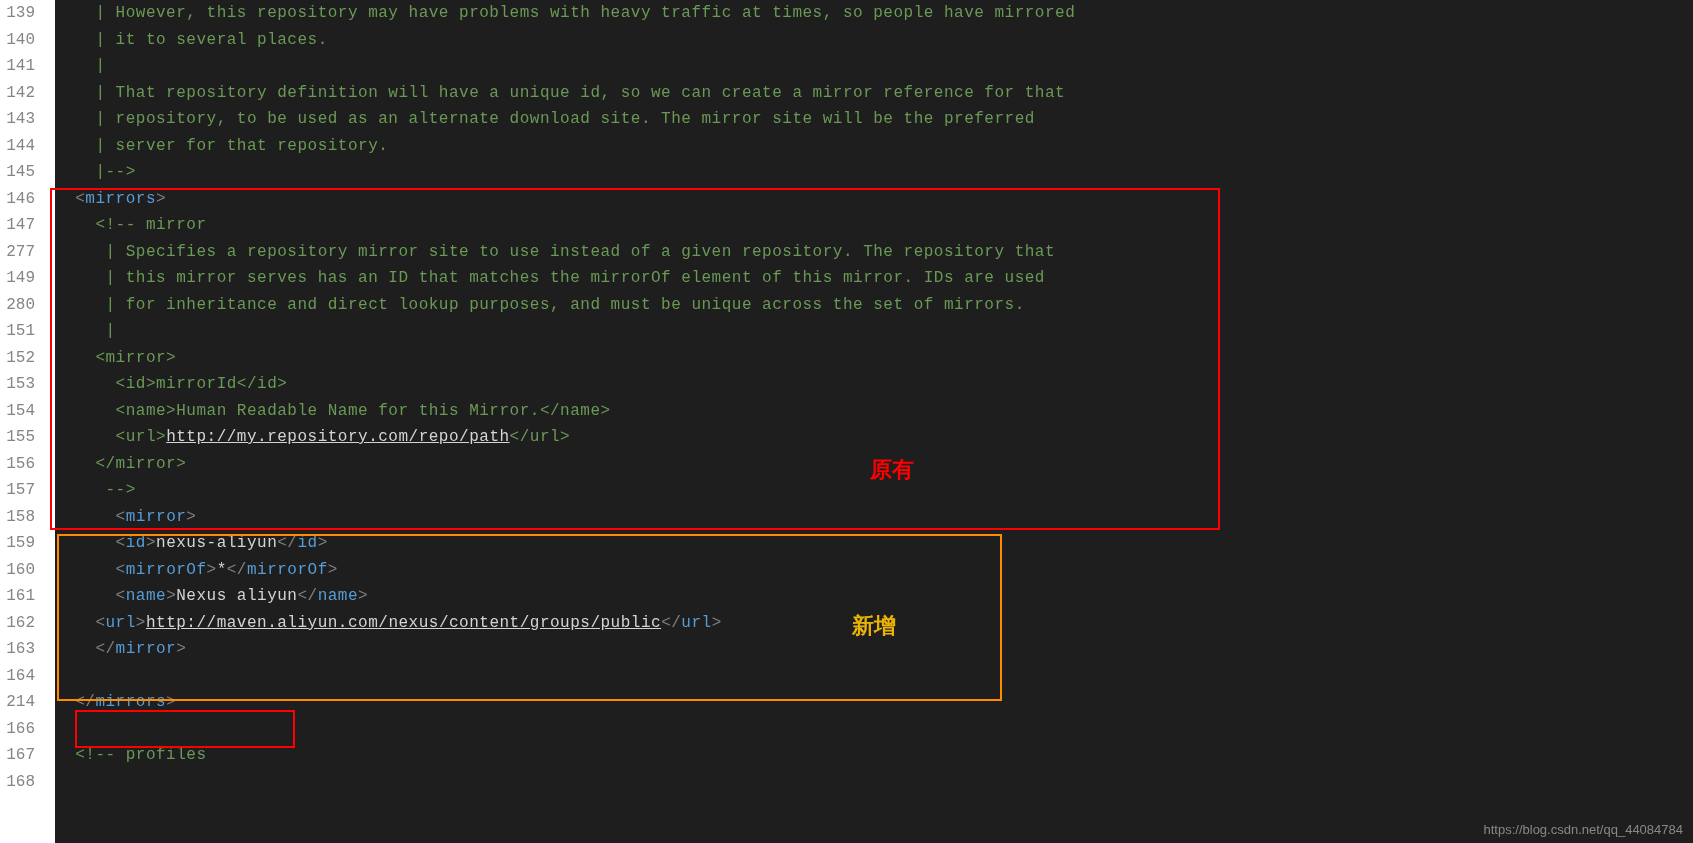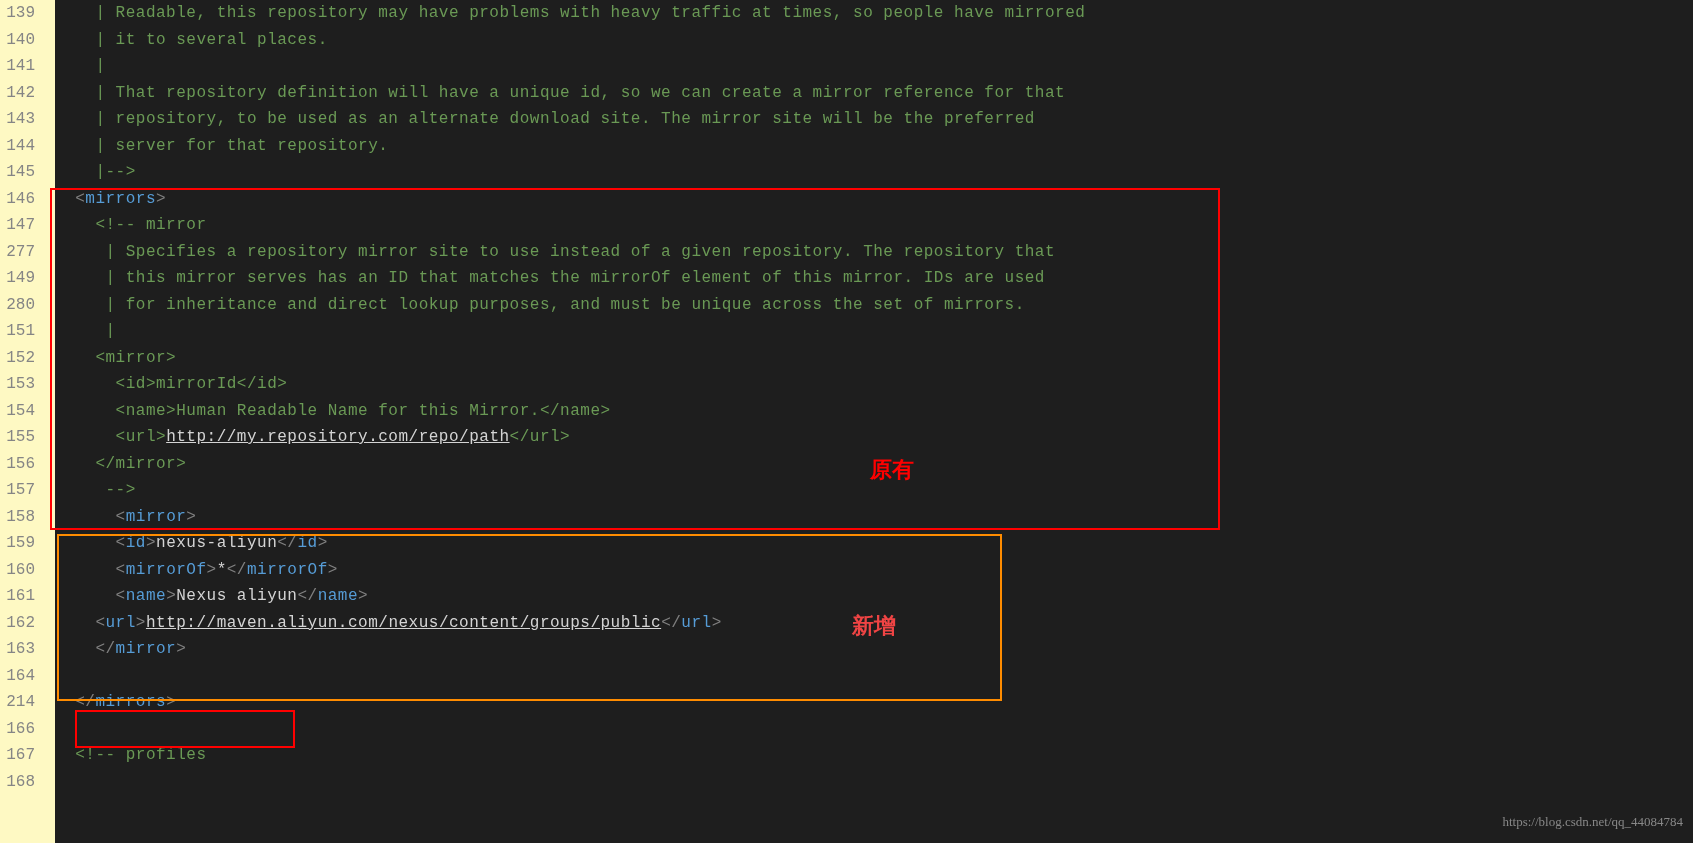--- a/index.html
+++ b/index.html
@@ -11,21 +11,21 @@
       overflow: hidden;
       position: relative;
       width: 1693px;
       height: 843px;
     }
     .editor {
       display: flex;
       height: 100%;
     }
     .gutter {
-      background: #fef9c3;
+      background: #ffffff;
       color: #858585;
       text-align: right;
       padding-right: 20px;
       user-select: none;
       min-width: 55px;
     }
     .gutter-line {
       height: 26.5px;
       line-height: 26.5px;
     }
@@ -54,29 +54,29 @@
     .box-orange { border-color: #ff8c00; }
     .box-red-small { border-color: #ff0000; }
     
     .annotation-label {
       position: absolute;
       font-weight: bold;
       font-size: 22px;
       font-family: sans-serif;
     }
     .label-red { color: #ff0000; }
-    .label-orange { color: #ef4444; text-align: right; }
+    .label-orange { color: #eab308; text-align: right; }
     
     .watermark {
       position: absolute;
-      bottom: 13px;
+      bottom: 6px;
       right: 10px;
       color: #888;
       font-size: 13px;
-      font-family: Liberation Serif, serif;
+      font-family: Liberation Sans, sans-serif;
     }
   </style>
 </head>
 <body>
 
 <div class="editor">
   <div class="gutter" id="gutter">
       <div class="gutter-line">139</div>
       <div class="gutter-line">140</div>
       <div class="gutter-line">141</div>
@@ -102,21 +102,21 @@
       <div class="gutter-line">161</div>
       <div class="gutter-line">162</div>
       <div class="gutter-line">163</div>
       <div class="gutter-line">164</div>
       <div class="gutter-line">214</div>
       <div class="gutter-line">166</div>
       <div class="gutter-line">167</div>
       <div class="gutter-line">168</div>
     </div>
   <div class="code-area" id="code-area">
-      <div class="code-line"><span>    </span><span class="comment">| Readable, this repository may have problems with heavy traffic at times, so people have mirrored</span></div>
+      <div class="code-line"><span>    </span><span class="comment">| However, this repository may have problems with heavy traffic at times, so people have mirrored</span></div>
       <div class="code-line"><span>    </span><span class="comment">| it to several places.</span></div>
       <div class="code-line"><span>    </span><span class="comment">|</span></div>
       <div class="code-line"><span>    </span><span class="comment">| That repository definition will have a unique id, so we can create a mirror reference for that</span></div>
       <div class="code-line"><span>    </span><span class="comment">| repository, to be used as an alternate download site. The mirror site will be the preferred</span></div>
       <div class="code-line"><span>    </span><span class="comment">| server for that repository.</span></div>
       <div class="code-line"><span>    </span><span class="comment">|--&gt;</span></div>
       <div class="code-line"><span>  </span><span class="xml-bracket">&lt;</span><span class="xml-tag">mirrors</span><span class="xml-bracket">&gt;</span></div>
       <div class="code-line"><span>    </span><span class="comment">&lt;!-- mirror</span></div>
       <div class="code-line"><span>    </span><span class="comment"> | Specifies a repository mirror site to use instead of a given repository. The repository that</span></div>
       <div class="code-line"><span>    </span><span class="comment"> | this mirror serves has an ID that matches the mirrorOf element of this mirror. IDs are used</span></div>

